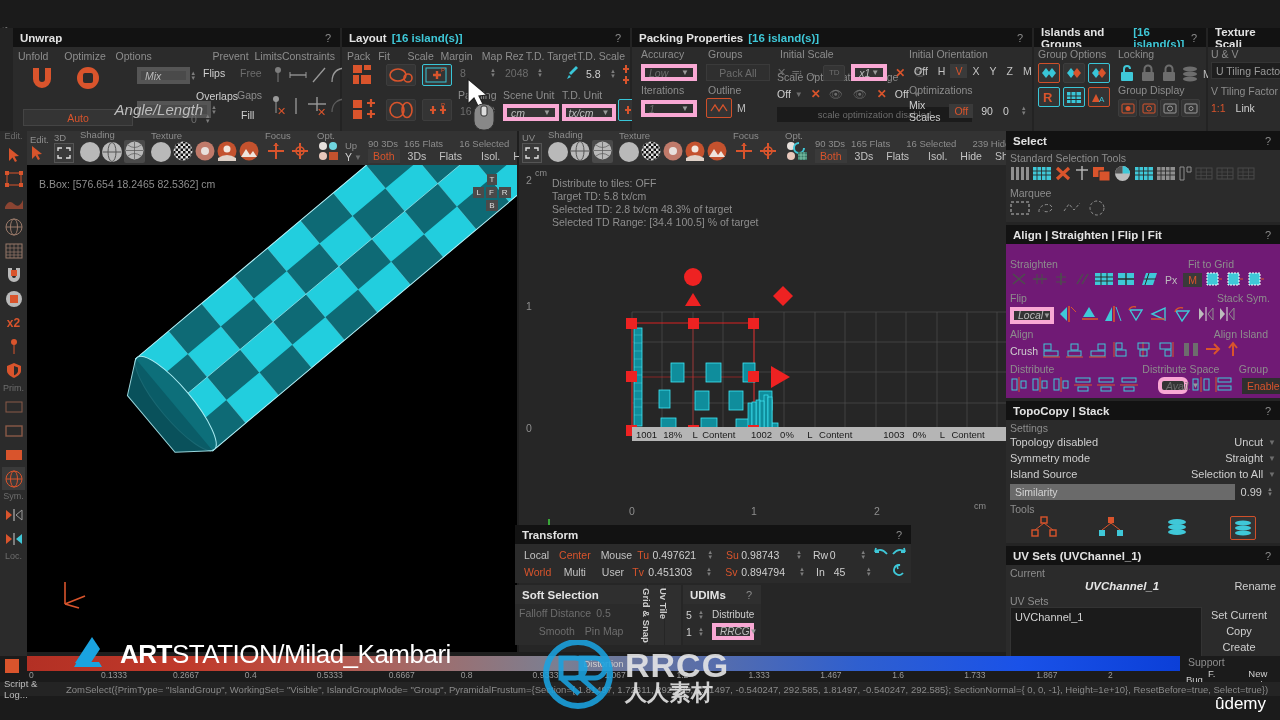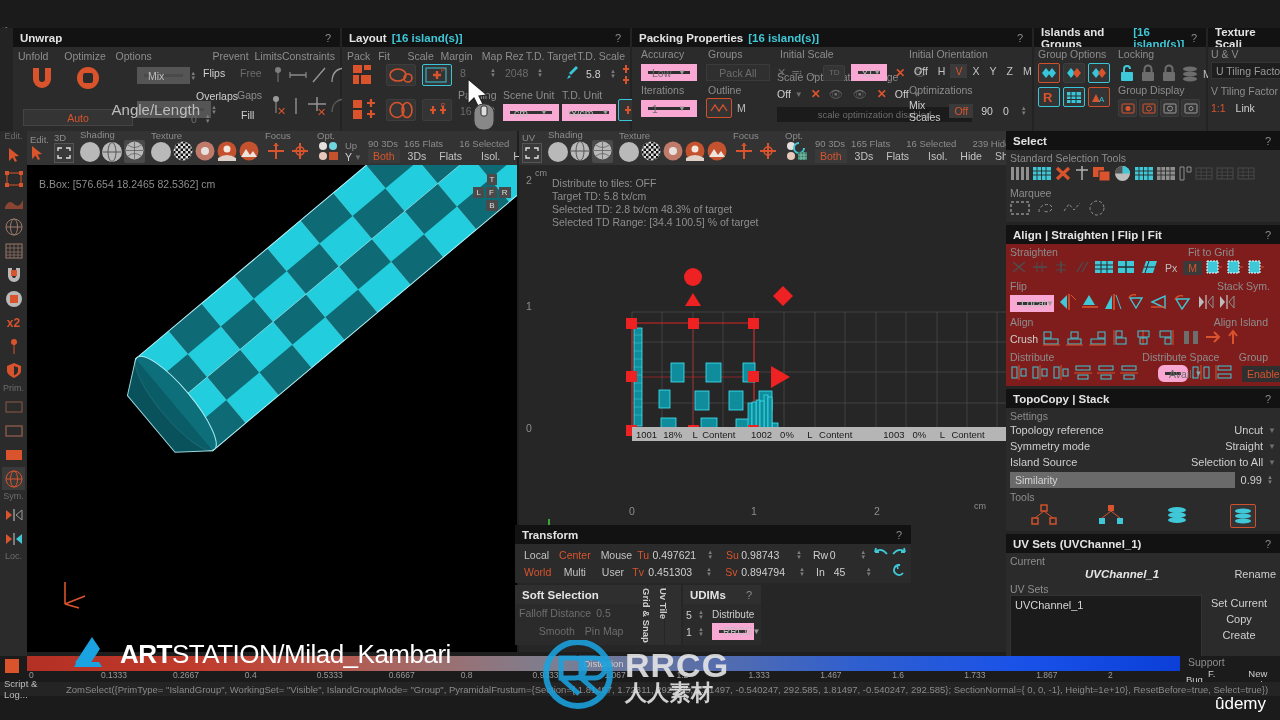--- a/index.html
+++ b/index.html
@@ -23,22 +23,22 @@
   .row{display:flex;align-items:center;}
 
   
   .ib{width:21px;height:21px;background:#343434;border:1px solid #3d3d3d;
       display:flex;align-items:center;justify-content:center;border-radius:2px;}
   .ib.sel{border-color:#39c6d8;}
   .ib.org{border-color:#d0502a;}
 
   .txtfield{background:#1e1e1e;border:1px solid #343434;height:17px;display:flex;
             align-items:center;padding:0 4px;color:#9a9a9a;font-size:10.5px;}
-  .drop{background:#343434;border:7px solid #f9a8d4;height:17px;display:flex;align-items:center;
-        padding:0 4px;color:#bdbdbd;font-size:10.5px;}
+  .drop{background:#343434;border:4px solid #f9a8d4;height:17px;display:flex;align-items:center;
+        padding:0 4px;color:#bdbdbd;font-size:10.5px;font-style:italic;}
   .drop .ar{margin-left:auto;font-size:8px;color:#9a9a9a;}
   .spin{display:flex;flex-direction:column;justify-content:center;width:9px;color:#7d7d7d;font-size:6px;line-height:5px;}
   .tbtn{padding:1px 5px;font-size:10.5px;color:#c3c3c3;}
   .tbtn.on{color:#d9542c;}
   .tbtn.hl{background:#3a3a3a;color:#d9542c;}
   .orange{color:#d9542c;}
   .dim{color:#6d6d6d;}
 
   
   #topbar{position:absolute;left:0;top:28px;width:1280px;height:103px;background:#232323;}
@@ -1136,21 +1136,21 @@
               </svg></span>
         </div>
       </div>
     </div>
 
     <div style="margin-top:3px;">
       <div class="pnl-title">
         <span>Align | Straighten | Flip | Fit</span>
         <span class="q">?</span>
       </div>
-      <div style="background:#7f1d1d;padding:2px 4px 3px 4px;position:relative;text-align:center;">
+      <div style="background:#701a75;padding:14px 4px 3px 4px;position:relative;text-align:center;">
         <div class="row">
           <span class="grp-lbl">Straighten</span>
           <span class="grp-lbl" style="margin-left:auto;margin-right:42px;">Fit to Grid</span>
         </div>
         <div class="row" style="gap:3px;margin-top:1px;">
           <span><svg width="18" height="16">
                 <path d="M3 3 L15 13 M15 3 L3 13" stroke="#4d4d4d" stroke-width="1.6"></path>
               </svg></span>
           <span><svg width="18" height="16">
                 <line x1="2" y1="8" x2="16" y2="8" stroke="#4d4d4d" stroke-width="1.6"></line>
@@ -1342,21 +1342,21 @@
     </div>
 
     <div style="margin-top:3px;">
       <div class="pnl-title">
         <span>TopoCopy | Stack</span>
         <span class="q">?</span>
       </div>
       <div style="background:#2b2b2b;padding:2px 4px 3px 4px;">
         <div class="grp-lbl">Settings</div>
         <div class="row" style="margin-top:2px;">
-          <span style="font-size:11px;color:#cfcfcf;">Topology reference</span>
+          <span style="font-size:11px;color:#cfcfcf;">Topology disabled</span>
           <span style="margin-left:auto;font-size:11px;color:#cfcfcf;">Uncut</span>
           <span class="ar dim" style="margin-left:5px;font-size:8px;">▼</span>
         </div>
         <div class="row" style="margin-top:4px;">
           <span style="font-size:11px;color:#cfcfcf;">Symmetry mode</span>
           <span style="margin-left:auto;font-size:11px;color:#cfcfcf;">Straight</span>
           <span class="ar dim" style="margin-left:5px;font-size:8px;">▼</span>
         </div>
         <div class="row" style="margin-top:4px;">
           <span style="font-size:11px;color:#cfcfcf;">Island Source</span>

